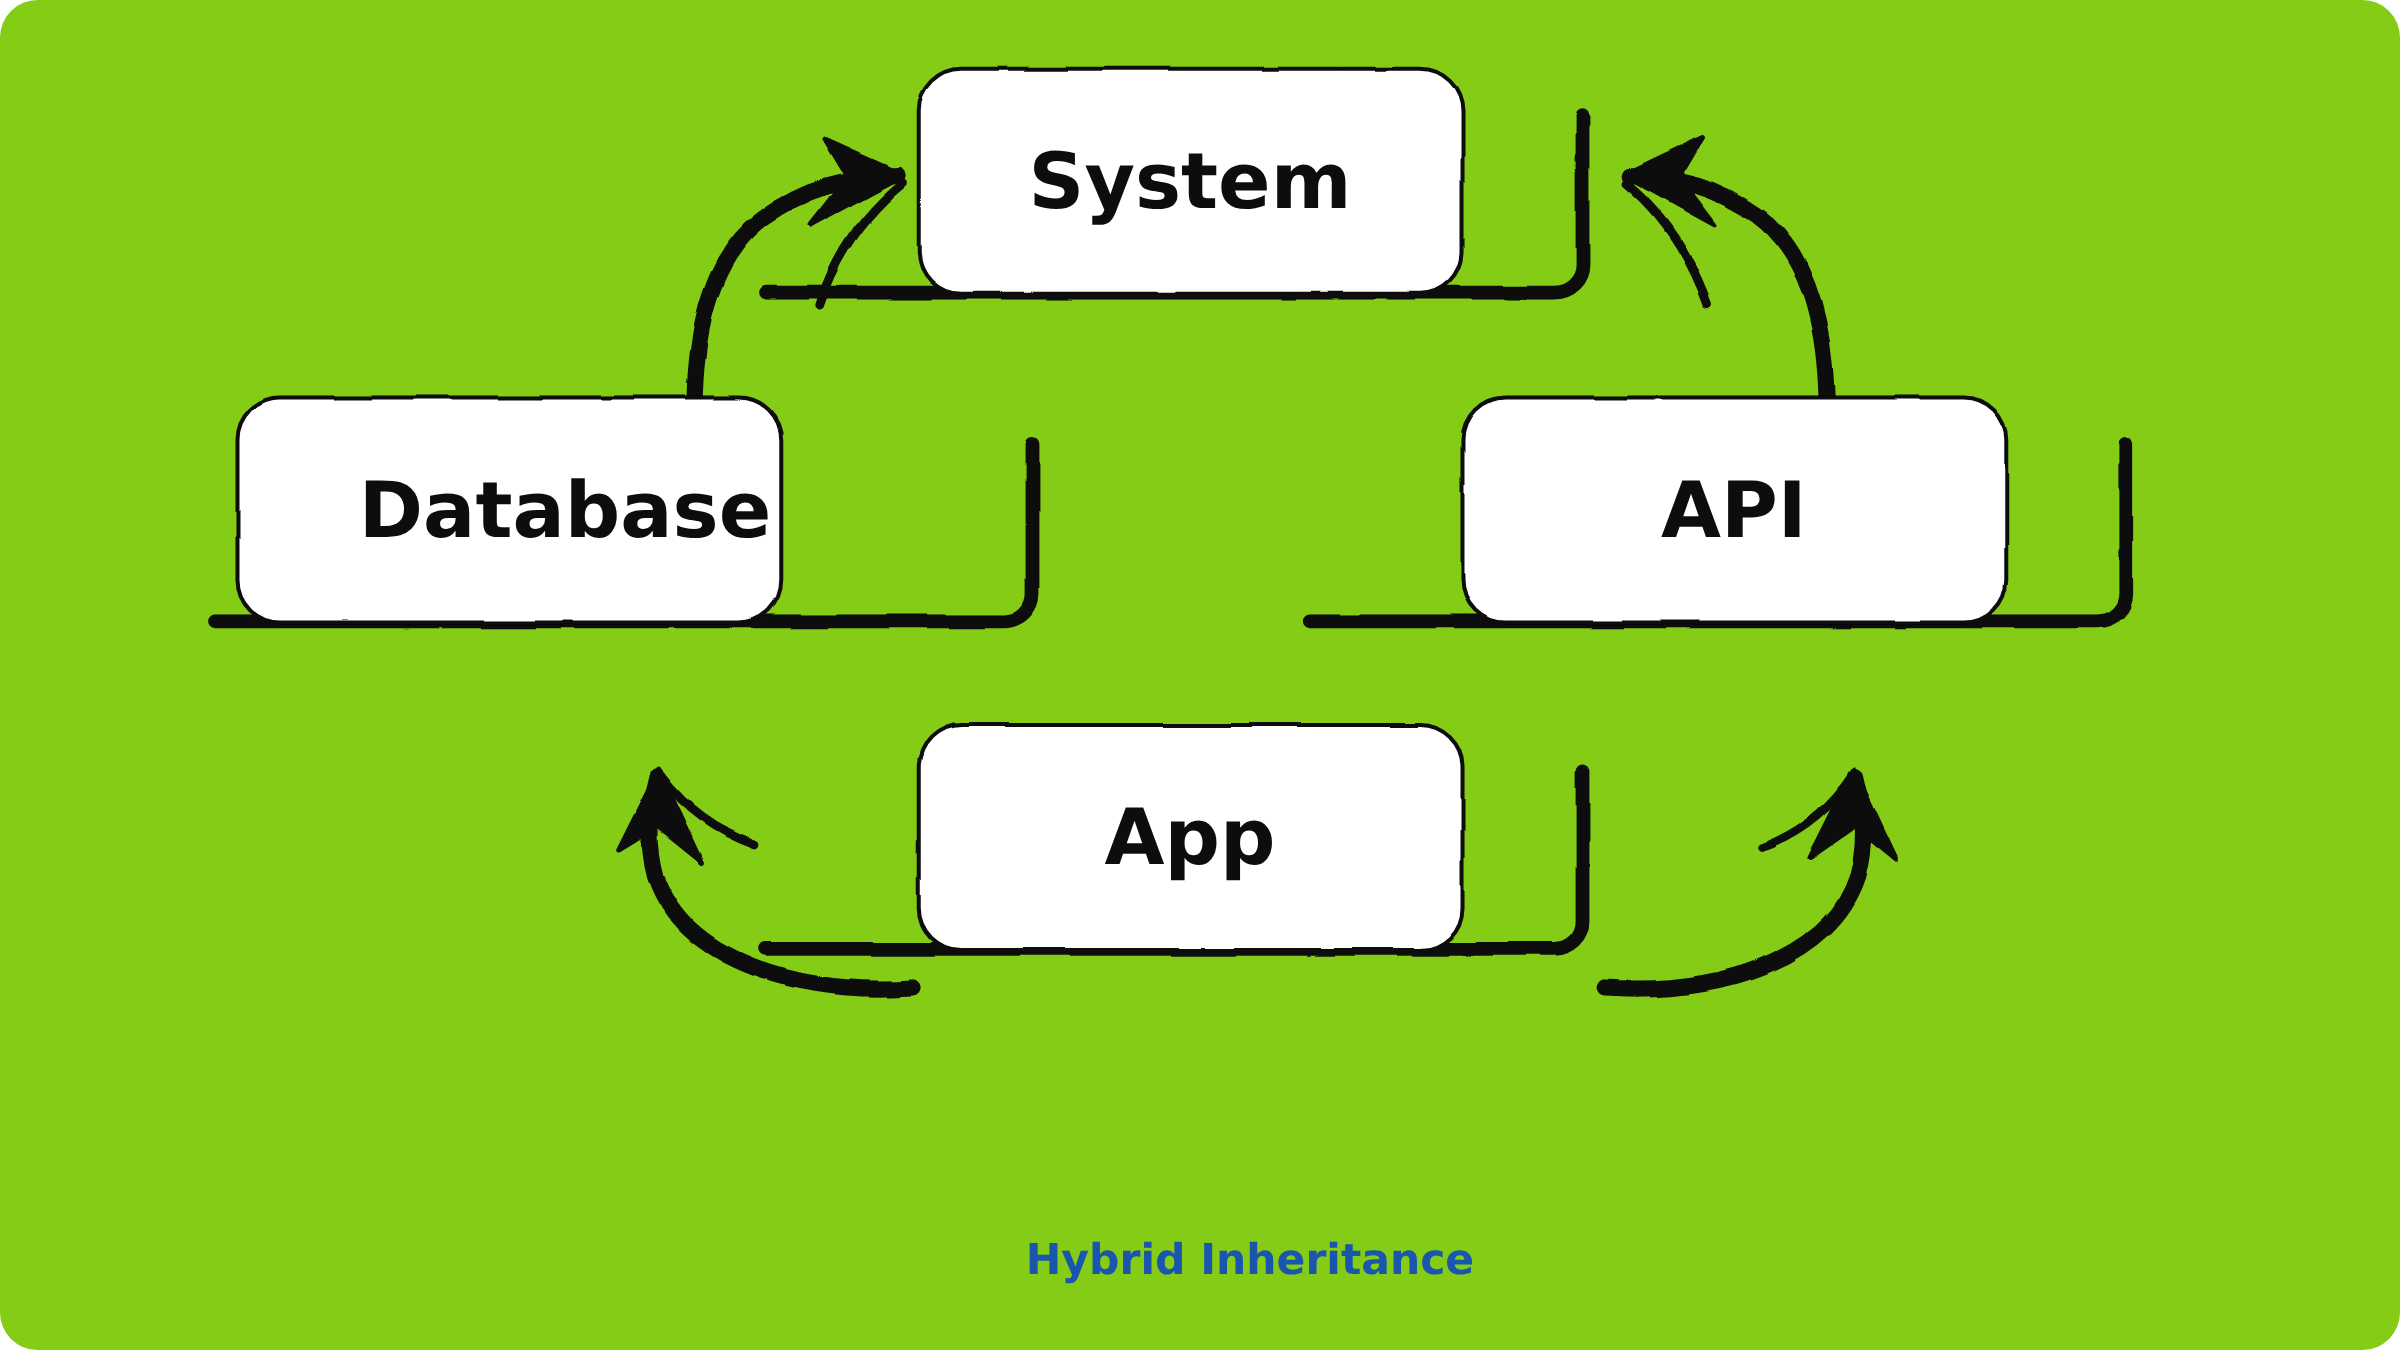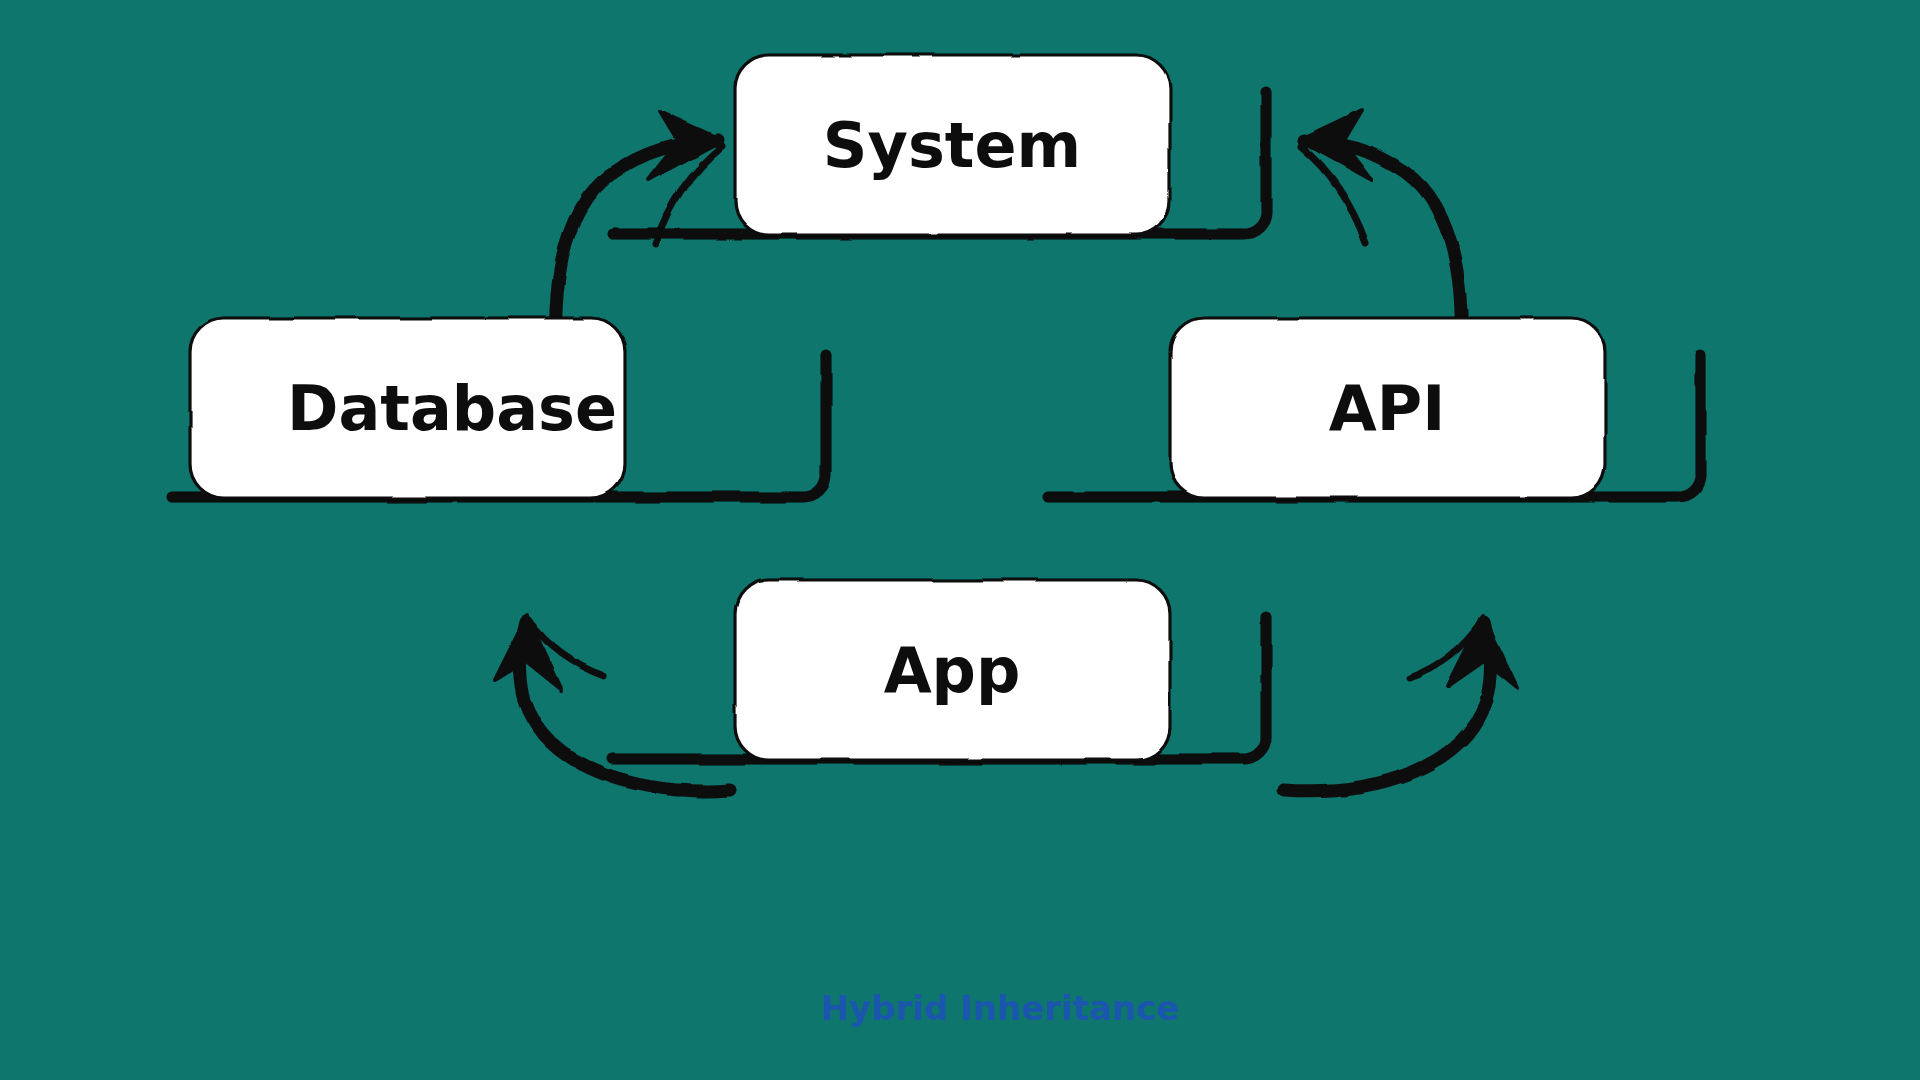--- a/index.html
+++ b/index.html
@@ -11,21 +11,22 @@
   body {
     width: 1920px;
     height: 1080px;
     overflow: hidden;
     font-family: "DejaVu Sans", "Liberation Sans", sans-serif;
   }
   #canvas-root {
     position: relative;
     width: 1920px;
     height: 1080px;
-    background: #0f766e;
+    background: #84cc16;
+    border-radius: 30px;
   }
   #diagram-svg {
     position: absolute;
     left: 0;
     top: 0;
     width: 1920px;
     height: 1080px;
     display: block;
   }
   .node-label {

